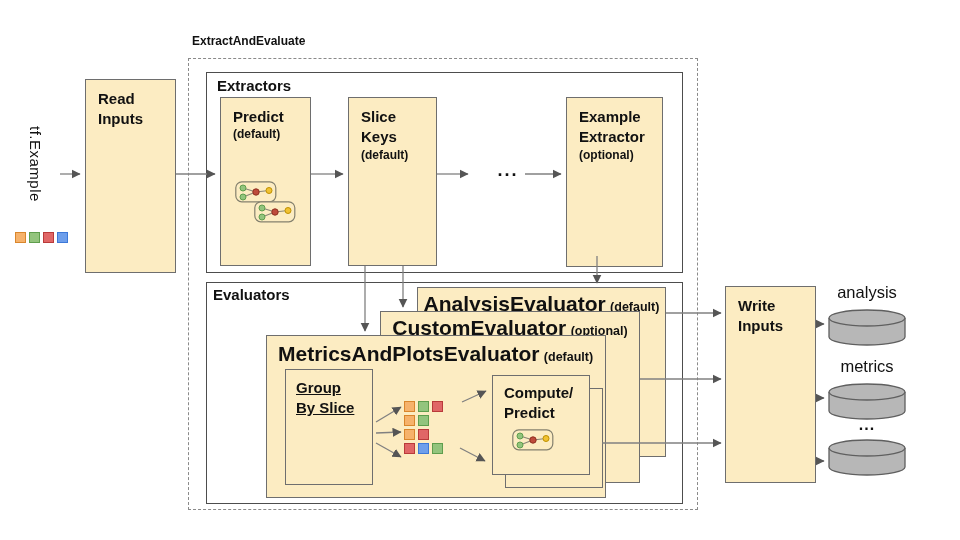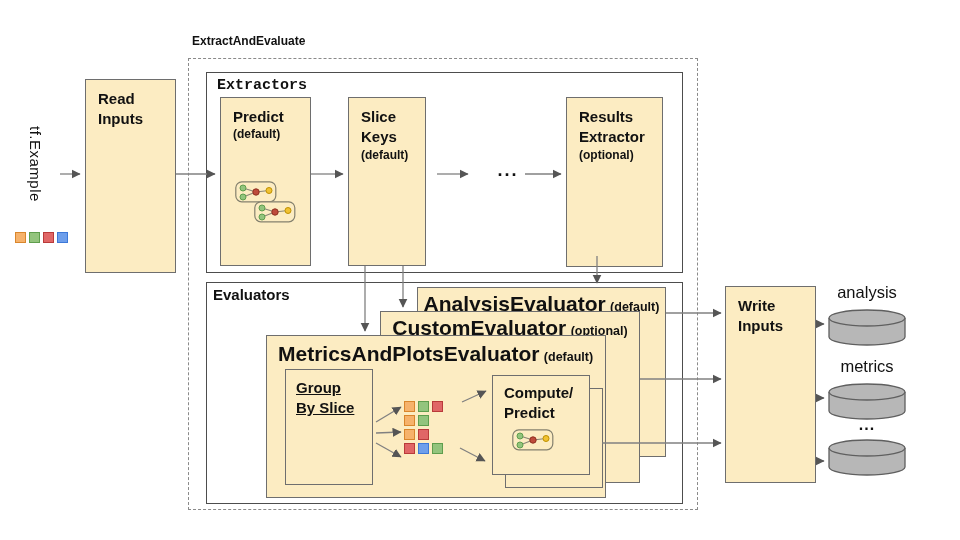--- a/index.html
+++ b/index.html
@@ -80,41 +80,41 @@
 
   <div class="tan-box box-pad" style="left:85px;top:79px;width:91px;height:194px;">
     <div class="bold15">Read</div>
     <div class="bold15">Inputs</div>
   </div>
 
   <div class="abs bold16" style="left:192px;top:34px;">ExtractAndEvaluate</div>
   <div class="dashed-box" style="left:188px;top:58px;width:510px;height:452px;"></div>
 
   <div class="group-box" style="left:206px;top:72px;width:477px;height:201px;"></div>
-  <div class="abs bold15" style="left:217px;top:76px;font-family:Liberation Mono, monospace;">Extractors</div>
+  <div class="abs bold15" style="left:217px;top:76px;">Extractors</div>
 
   <div class="tan-box box-pad" style="left:220px;top:97px;width:91px;height:169px;">
     <div class="bold15">Predict</div>
     <div class="qual">(default)</div>
   </div>
   <svg class="abs" style="left:234px;top:180px;" width="63" height="45">
     <use href="#net-motif" x="1" y="1"></use>
     <use href="#net-motif" x="20" y="21"></use>
   </svg>
 
-  <div class="tan-box box-pad" style="left:348px;top:97px;width:78px;height:169px;">
+  <div class="tan-box box-pad" style="left:348px;top:97px;width:89px;height:169px;">
     <div class="bold15">Slice</div>
     <div class="bold15">Keys</div>
     <div class="qual">(default)</div>
   </div>
 
   <div class="abs dots center" style="left:480px;top:160px;width:56px;">...</div>
 
   <div class="tan-box box-pad" style="left:566px;top:97px;width:97px;height:170px;">
-    <div class="bold15">Results</div>
+    <div class="bold15">Example</div>
     <div class="bold15">Extractor</div>
     <div class="qual">(optional)</div>
   </div>
 
   <div class="group-box" style="left:206px;top:282px;width:477px;height:222px;"></div>
   <div class="abs bold15" style="left:213px;top:285px;">Evaluators</div>
 
   <div class="tan-box" style="left:417px;top:287px;width:249px;height:170px;">
     <div class="abs center" style="left:0;top:4px;width:100%;">
       <span class="eval-title">AnalysisEvaluator</span>

